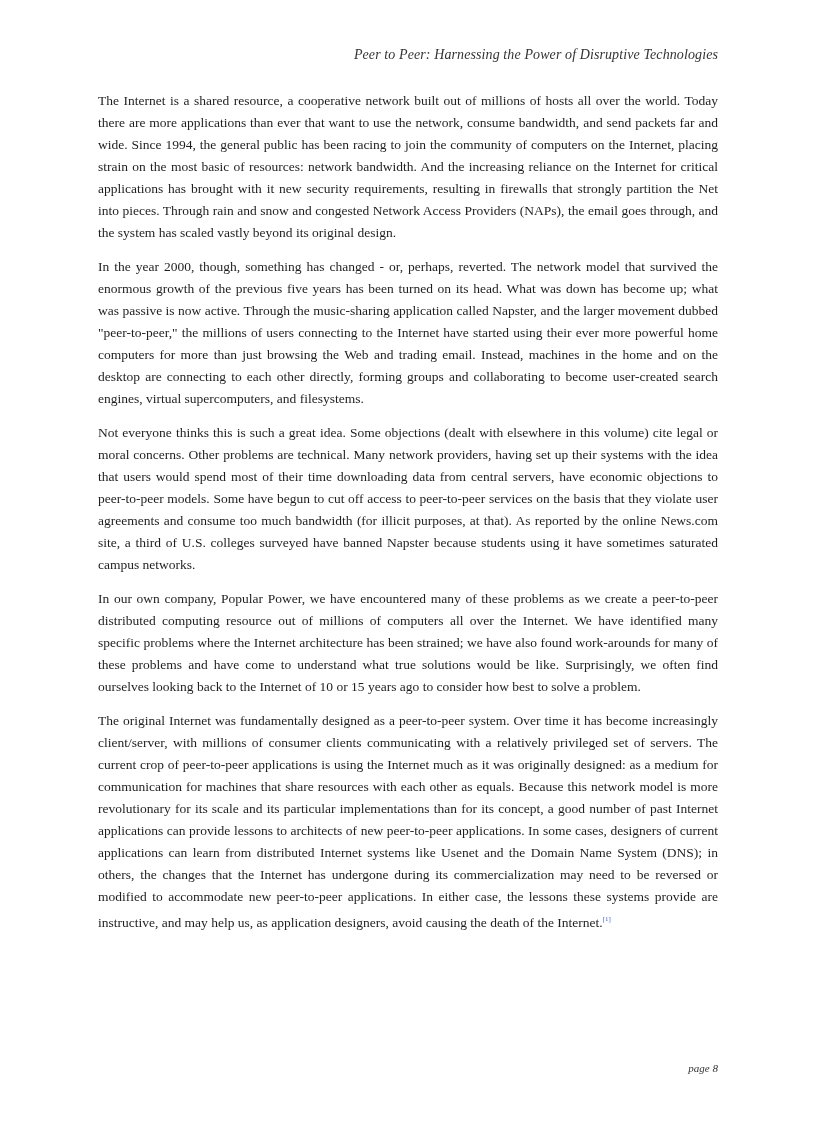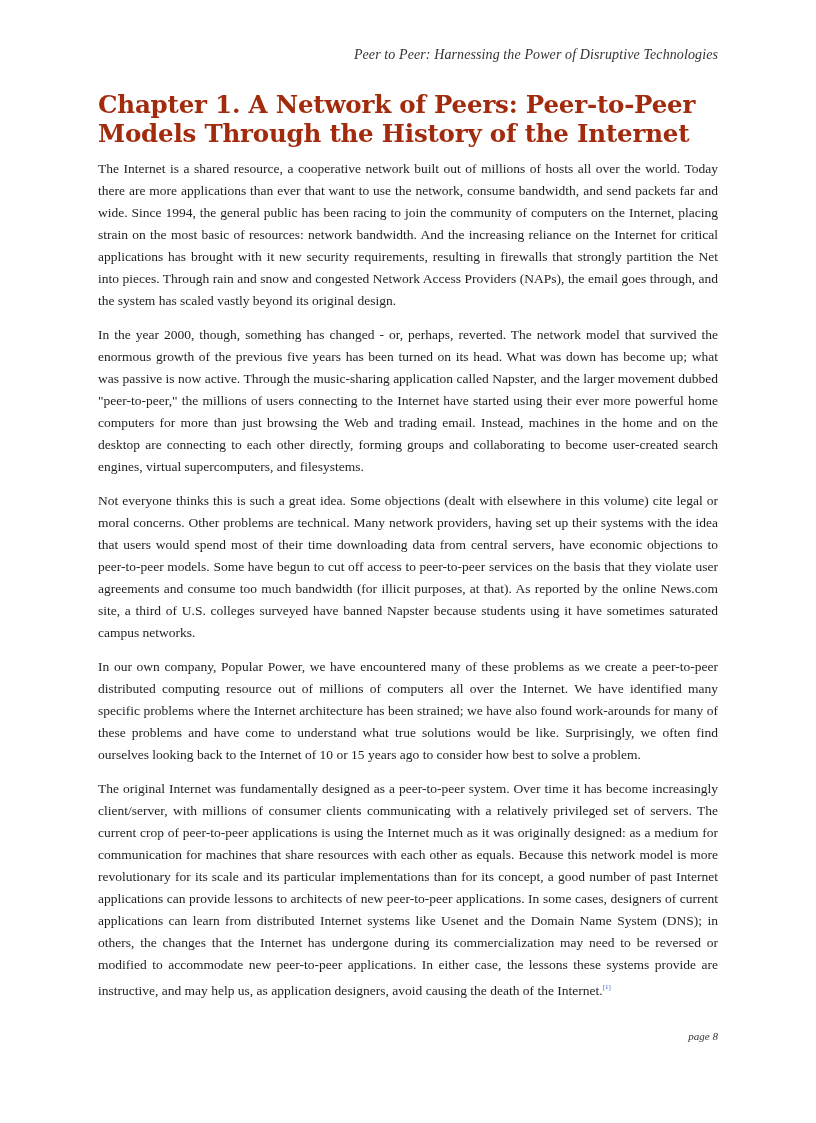--- a/index.html
+++ b/index.html
@@ -69,35 +69,34 @@
       margin: 4px 0 0 50px;
       color: #222;
     }
     .footnote .fnmark {
       font-size: 7px;
       vertical-align: super;
       font-style: italic;
     }
     .page-number {
       position: absolute;
-      top: 1030px;
+      top: 1062px;
       right: 98px;
       font-family: "Liberation Serif", serif;
       font-style: italic;
       font-size: 11px;
       color: #333;
     }
   </style>
 </head>
 <body>
 
 <div class="running-header">Peer to Peer: Harnessing the Power of Disruptive Technologies</div>
 
 <div class="content">
-  <h1 class="chapter-title">Chapter 1. A Network of Peers: Peer-to-Peer Models Through the History of the Internet</h1>
 
   <p class="para">The Internet is a shared resource, a cooperative network built out of millions of hosts all over the world. Today there are more applications than ever that want to use the network, consume bandwidth, and send packets far and wide. Since 1994, the general public has been racing to join the community of computers on the Internet, placing strain on the most basic of resources: network bandwidth. And the increasing reliance on the Internet for critical applications has brought with it new security requirements, resulting in firewalls that strongly partition the Net into pieces. Through rain and snow and congested Network Access Providers (NAPs), the email goes through, and the system has scaled vastly beyond its original design.</p>
   <p class="para">In the year 2000, though, something has changed - or, perhaps, reverted. The network model that survived the enormous growth of the previous five years has been turned on its head. What was down has become up; what was passive is now active. Through the music-sharing application called Napster, and the larger movement dubbed "peer-to-peer," the millions of users connecting to the Internet have started using their ever more powerful home computers for more than just browsing the Web and trading email. Instead, machines in the home and on the desktop are connecting to each other directly, forming groups and collaborating to become user-created search engines, virtual supercomputers, and filesystems.</p>
   <p class="para">Not everyone thinks this is such a great idea. Some objections (dealt with elsewhere in this volume) cite legal or moral concerns. Other problems are technical. Many network providers, having set up their systems with the idea that users would spend most of their time downloading data from central servers, have economic objections to peer-to-peer models. Some have begun to cut off access to peer-to-peer services on the basis that they violate user agreements and consume too much bandwidth (for illicit purposes, at that). As reported by the online News.com site, a third of U.S. colleges surveyed have banned Napster because students using it have sometimes saturated campus networks.</p>
   <p class="para">In our own company, Popular Power, we have encountered many of these problems as we create a peer-to-peer distributed computing resource out of millions of computers all over the Internet. We have identified many specific problems where the Internet architecture has been strained; we have also found work-arounds for many of these problems and have come to understand what true solutions would be like. Surprisingly, we often find ourselves looking back to the Internet of 10 or 15 years ago to consider how best to solve a problem.</p>
   <p class="para"><span>The original Internet was fundamentally designed as a peer-to-peer system. Over time it has become increasingly client/server, with millions of consumer clients communicating with a relatively privileged set of servers. The current crop of peer-to-peer applications is using the Internet much as it was originally designed: as a medium for communication for machines that share resources with each other as equals. Because this network model is more revolutionary for its scale and its particular implementations than for its concept, a good number of past Internet applications can provide lessons to architects of new peer-to-peer applications. In some cases, designers of current applications can learn from distributed Internet systems like Usenet and the Domain Name System (DNS); in others, the changes that the Internet has undergone during its commercialization may need to be reversed or modified to accommodate new peer-to-peer applications. In either case, the lessons these systems provide are instructive, and may help us, as application designers, avoid causing the death of the Internet.</span><a class="fnref">[1]</a></p>
 
 </div>
 
 <div class="page-number">page 8</div>

